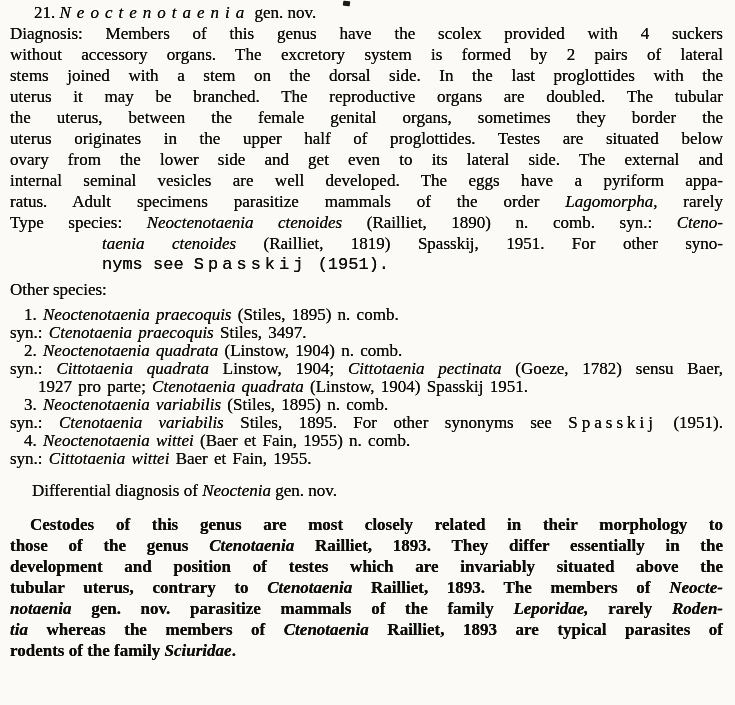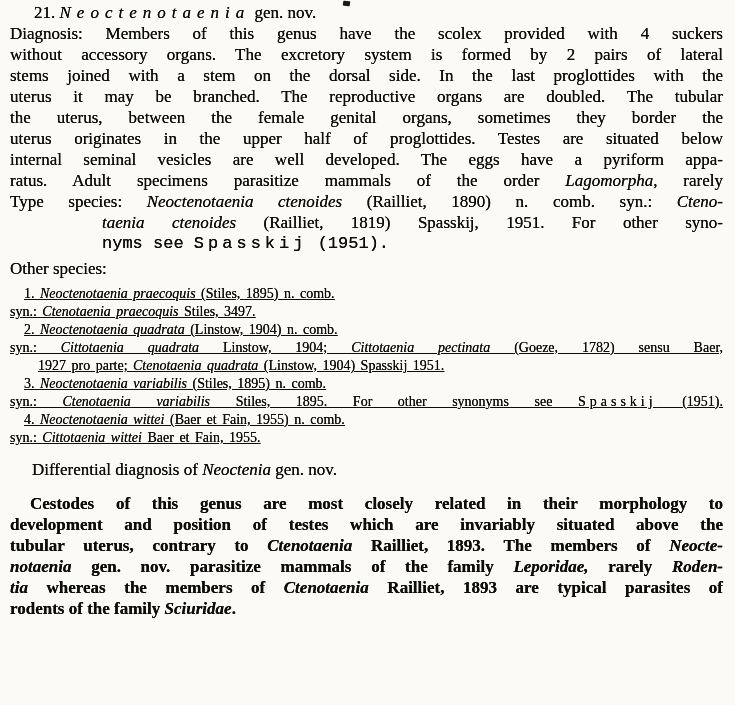--- a/index.html
+++ b/index.html
@@ -20,24 +20,23 @@
     right: 12px;
     top: 2px;
     font-family: "Liberation Serif", "DejaVu Serif", serif;
     font-size: 17px;
     line-height: 21px;
     text-shadow: 0 0 0.4px currentColor; 
   }
 
   .block { }
   .block.small {
-    font-size: 14px;
+    font-size: 17px;
     line-height: 18px;
     word-spacing: 2px;
-    text-decoration: underline;
   }
 
   .b-other    { margin-top: 4px; }
   .b-list     { margin-top: 6px; }
   .b-diffhead { margin-top: 12px; }
   .b-diffpara { margin-top: 13px; font-weight: bold; }
 
   .line { white-space: normal; }
   .line.j {
     text-align: justify;
@@ -63,20 +62,21 @@
     <div class="block b-heading">
         <div class="line" style="padding-left: 24px;"><span>21. </span><span class="it" style="letter-spacing: 6px;">Neoctenotaenia</span><span> gen. nov.</span></div>
       </div>
     <div class="block b-diagnosis">
         <div class="line j"><span>Diagnosis: Members of this genus have the scolex provided with 4 suckers</span></div>
         <div class="line j"><span>without accessory organs. The excretory system is formed by 2 pairs of lateral</span></div>
         <div class="line j"><span>stems joined with a stem on the dorsal side. In the last proglottides with the</span></div>
         <div class="line j"><span>uterus it may be branched. The reproductive organs are doubled. The tubular</span></div>
         <div class="line j"><span>the uterus, between the female genital organs, sometimes they border the</span></div>
         <div class="line j"><span>uterus originates in the upper half of proglottides. Testes are situated below</span></div>
+        <div class="line j"><span>ovary from the lower side and get even to its lateral side. The external and</span></div>
         <div class="line j"><span>internal seminal vesicles are well developed. The eggs have a pyriform appa-</span></div>
         <div class="line j"><span>ratus. Adult specimens parasitize mammals of the order </span><span class="it">Lagomorpha,</span><span> rarely</span></div>
       </div>
     <div class="block b-type">
         <div class="line j"><span>Type species: </span><span class="it">Neoctenotaenia ctenoides</span><span> (Railliet, 1890) n. comb. syn.: </span><span class="it">Cteno-</span></div>
         <div class="line j" style="padding-left: 92px;"><span class="it">taenia ctenoides</span><span> (Railliet, 1819) Spasskij, 1951. For other syno-</span></div>
         <div class="line" style="padding-left: 92px; font-family: Liberation Mono, monospace;"><span>nyms see </span><span style="letter-spacing: 4px;">Spasskij</span><span> (1951).</span></div>
       </div>
     <div class="block b-other">
         <div class="line"><span>Other species:</span></div>
@@ -90,20 +90,21 @@
         <div class="line" style="padding-left: 14px;"><span>3. </span><span class="it">Neoctenotaenia variabilis</span><span> (Stiles, 1895) n. comb.</span></div>
         <div class="line j"><span>syn.: </span><span class="it">Ctenotaenia variabilis</span><span> Stiles, 1895. For other synonyms see </span><span style="letter-spacing: 4px;">Spasskij</span><span> (1951).</span></div>
         <div class="line" style="padding-left: 14px;"><span>4. </span><span class="it">Neoctenotaenia wittei</span><span> (Baer et Fain, 1955) n. comb.</span></div>
         <div class="line"><span>syn.: </span><span class="it">Cittotaenia wittei</span><span> Baer et Fain, 1955.</span></div>
       </div>
     <div class="block b-diffhead">
         <div class="line" style="padding-left: 22px;"><span>Differential diagnosis of </span><span class="it">Neoctenia</span><span> gen. nov.</span></div>
       </div>
     <div class="block b-diffpara">
         <div class="line j" style="padding-left: 20px;"><span>Cestodes of this genus are most closely related in their morphology to</span></div>
+        <div class="line j"><span>those of the genus </span><span class="it">Ctenotaenia</span><span> Railliet, 1893. They differ essentially in the</span></div>
         <div class="line j"><span>development and position of testes which are invariably situated above the</span></div>
         <div class="line j"><span>tubular uterus, contrary to </span><span class="it">Ctenotaenia</span><span> Railliet, 1893. The members of </span><span class="it">Neocte-</span></div>
         <div class="line j"><span class="it">notaenia</span><span> gen. nov. parasitize mammals of the family </span><span class="it">Leporidae,</span><span> rarely </span><span class="it">Roden-</span></div>
         <div class="line j"><span class="it">tia</span><span> whereas the members of </span><span class="it">Ctenotaenia</span><span> Railliet, 1893 are typical parasites of</span></div>
         <div class="line"><span>rodents of the family </span><span class="it">Sciuridae</span><span>.</span></div>
       </div>
   </div>
 </div>
 
 </body></html>

